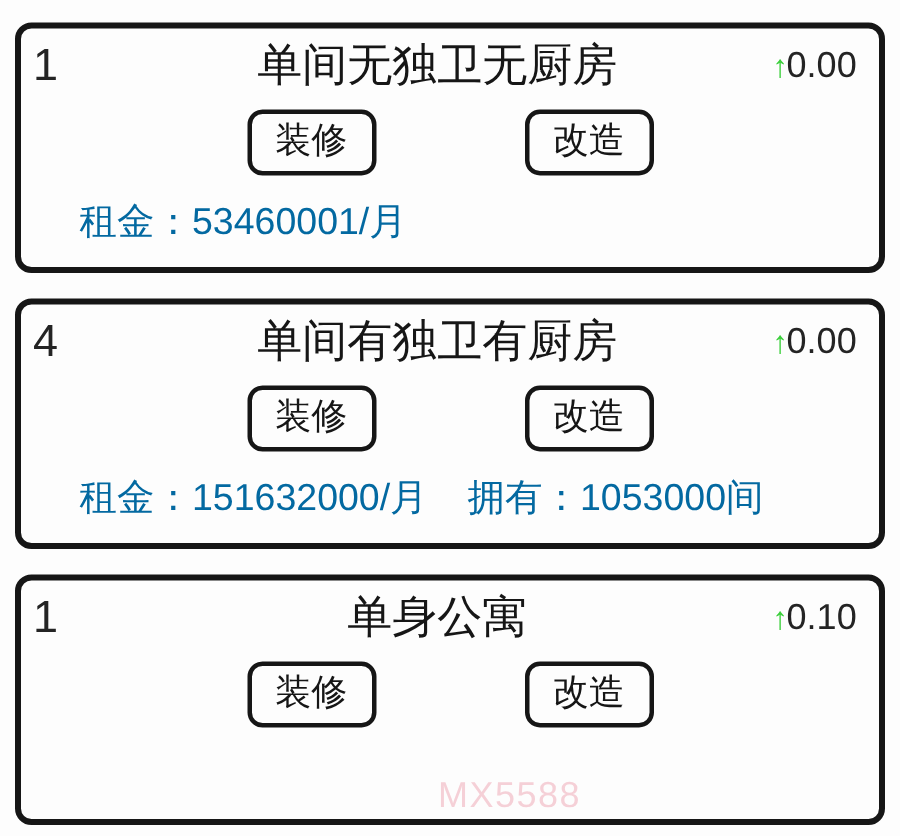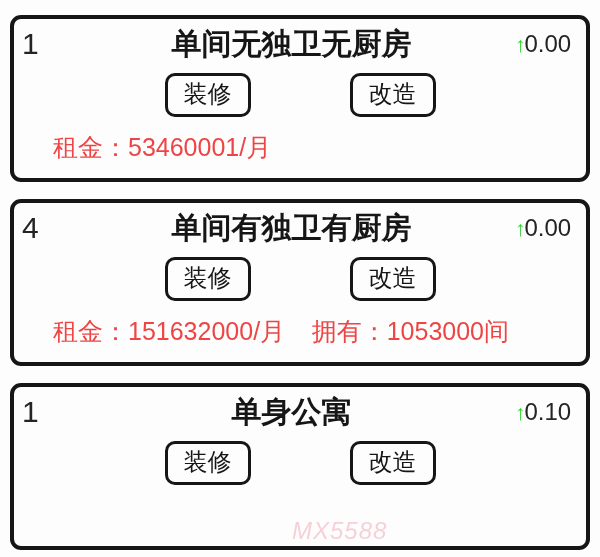--- a/index.html
+++ b/index.html
@@ -45,21 +45,21 @@
     padding-left: 5px;
     font-size: 30px;
     line-height: 34px;
     color: #242424;
   }
   .title {
     flex: 1;
     text-align: center;
     font-size: 30px;
     line-height: 34px;
-    font-weight: bold;
+    font-weight: normal;
     color: var(--ink);
     white-space: nowrap;
   }
   .change {
     flex: 0 0 76px;
     text-align: center;
     padding-right: 2px;
     font-size: 24px;
     line-height: 30px;
     color: #242424;
@@ -88,34 +88,33 @@
     padding: 4px 16px 6px 16px;
     line-height: 1.1;
     cursor: pointer;
   }
   .stats-row {
     display: flex;
     justify-content: space-between;
     padding: 0 74px 0 36px;
     margin-top: 14px;
     font-size: 25px;
-    color: #ef4444;
+    color: #0369a1;
     white-space: nowrap;
   }
   .watermark {
     position: absolute;
     left: 292px;
     top: 517px;
     font-size: 24px;
     letter-spacing: 1px;
     color: var(--wm-pink);
     opacity: 0.65;
     z-index: 2;
     pointer-events: none;
-    font-style: italic;
   }
 </style>
 </head>
 <body style="--up-green: #3bcf3b; --wm-pink: #f2b9c3; --ink: #161616;">
 
 <div class="cards">
 
   <div class="card">
     <div class="card-header">
       <span class="num">1</span>

